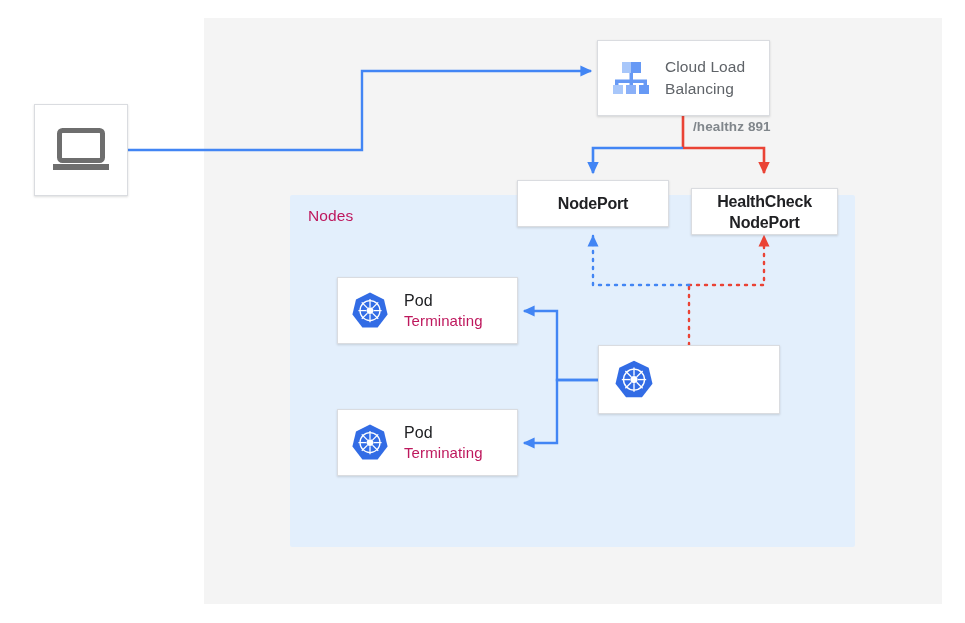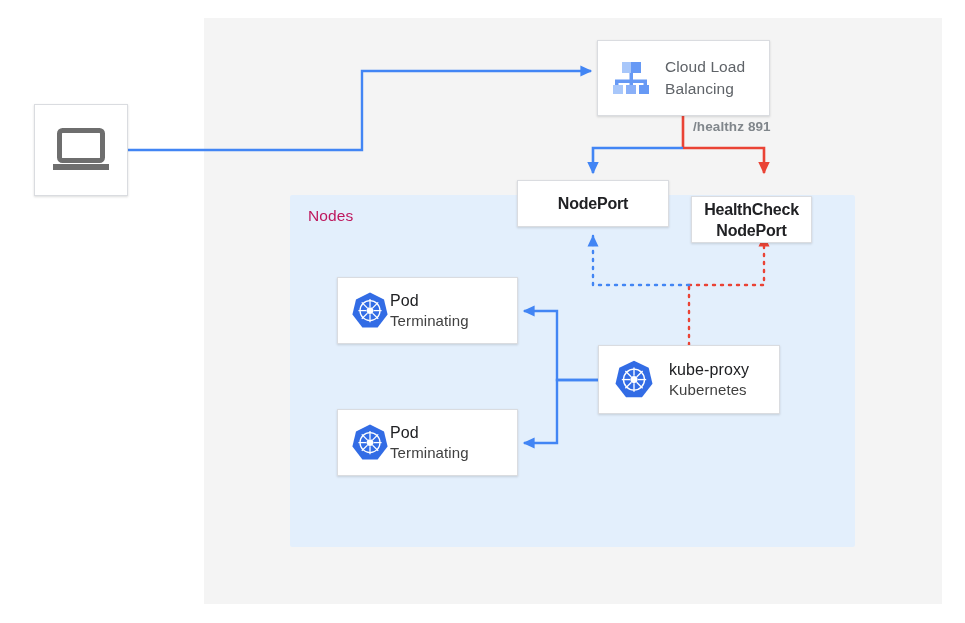--- a/index.html
+++ b/index.html
@@ -93,22 +93,22 @@
     left: 517px;
     top: 180px;
     width: 152px;
     height: 47px;
     display: flex;
     align-items: center;
     justify-content: center;
   }
   #hc-nodeport-card {
     left: 691px;
-    top: 196px;
-    width: 121px;
+    top: 188px;
+    width: 147px;
     height: 47px;
     display: flex;
     align-items: center;
     justify-content: center;
   }
   .port-label {
     font-size: 16px;
     font-weight: bold;
     color: #202124;
     text-align: center;
@@ -118,20 +118,21 @@
 
   
   .pod-card {
     left: 337px;
     width: 181px;
     height: 67px;
     display: flex;
     flex-direction: row;
     align-items: center;
     padding-left: 12px;
+    gap: 14px;
   }
   #pod-card-1 { top: 277px; }
   #pod-card-2 { top: 409px; }
 
   
   #kubeproxy-card {
     left: 598px;
     top: 345px;
     width: 182px;
     height: 69px;
@@ -144,21 +145,21 @@
 
   .card-text { display: flex; flex-direction: column; }
   .card-title {
     font-size: 16px;
     color: #202124;
     line-height: 20px;
     letter-spacing: 0.1px;
   }
   .card-sub {
     font-size: 15px;
-    color: #404040;
+    color: #be185d;
     line-height: 20px;
     letter-spacing: 0.1px;
   }
 
   
   #healthz-label {
     position: absolute;
     left: 693px;
     top: 119px;
     font-size: 13.5px;
@@ -311,17 +312,13 @@
         <line x1="50" y1="58" x2="50" y2="78"></line>
         <line x1="21" y1="49" x2="41" y2="49"></line>
         <line x1="59" y1="49" x2="79" y2="49"></line>
         <line x1="29.5" y1="28.5" x2="43.8" y2="42.8"></line>
         <line x1="56.2" y1="55.2" x2="70.5" y2="69.5"></line>
         <line x1="70.5" y1="28.5" x2="56.2" y2="42.8"></line>
         <line x1="43.8" y1="55.2" x2="29.5" y2="69.5"></line>
       </g>
     </svg>
   </span>
-  <div class="card-text">
-    <span class="card-title">kube-proxy</span>
-    <span class="card-sub">Kubernetes</span>
-  </div>
 </div>
 
 </body></html>

